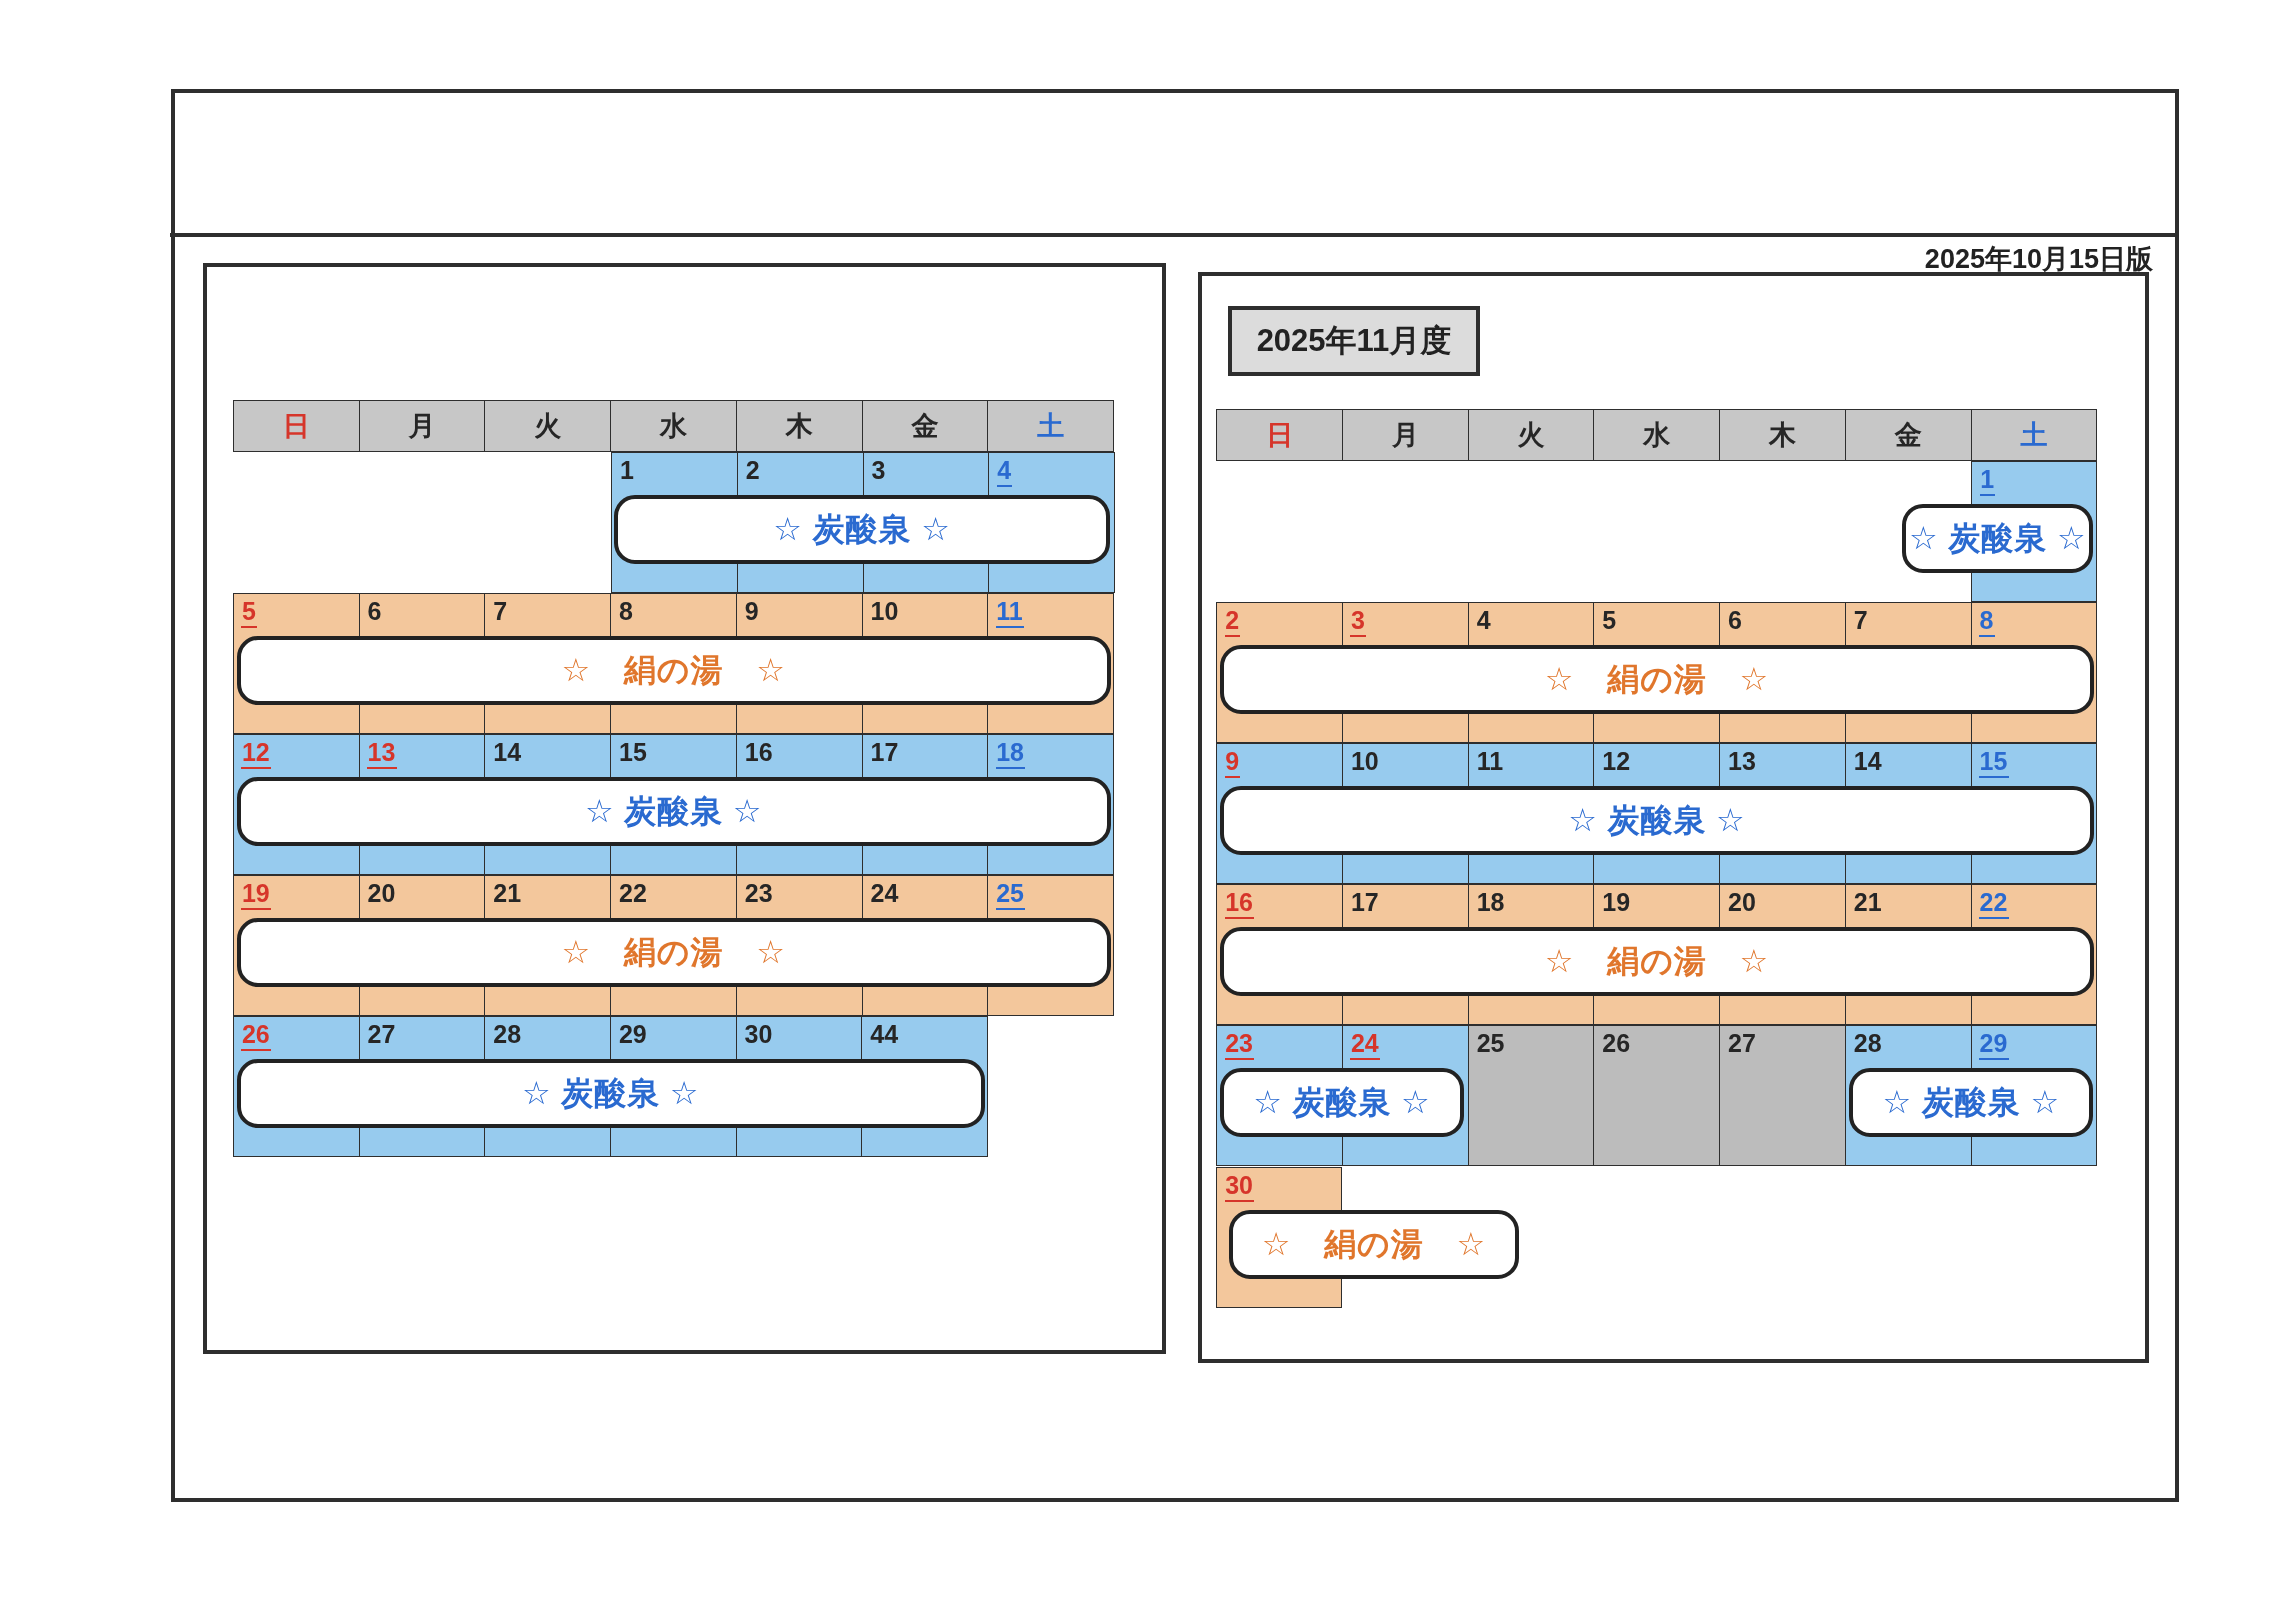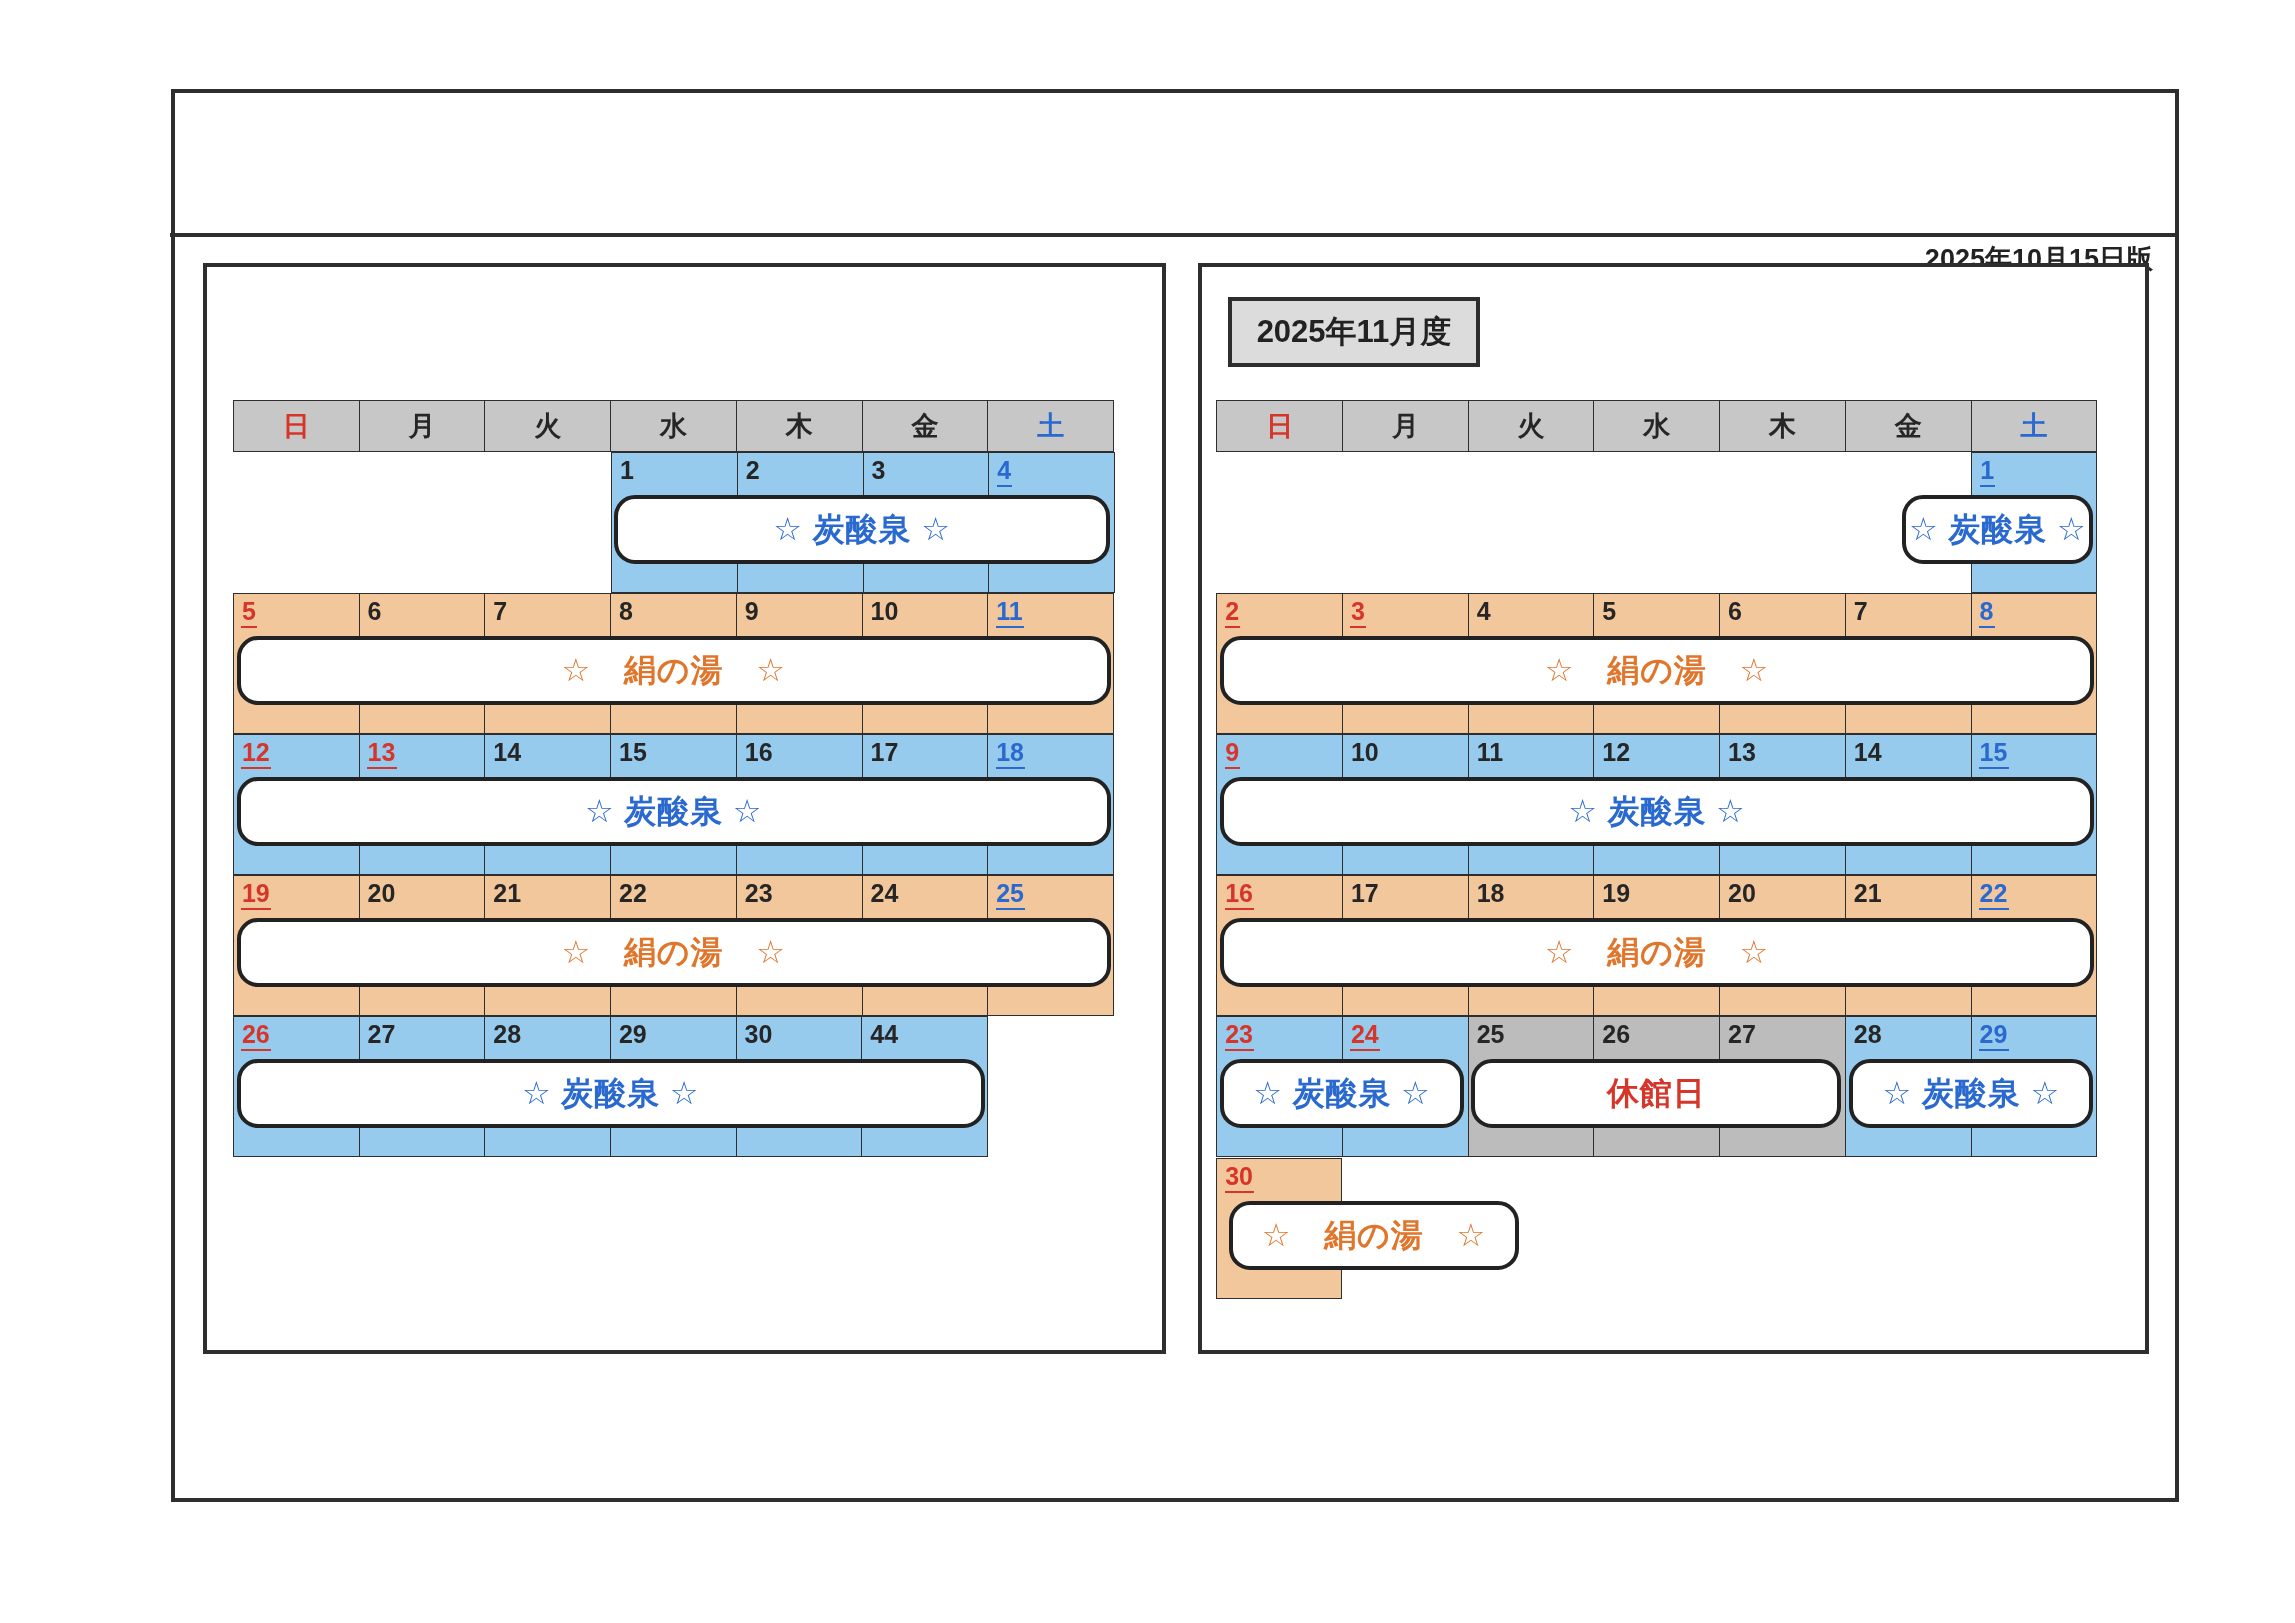--- a/index.html
+++ b/index.html
@@ -4,21 +4,21 @@
 <style>
   html,body{margin:0;padding:0;background:#ffffff;}
   body{width:2295px;height:1623px;position:relative;overflow:hidden;
        font-family:"Liberation Sans","DejaVu Sans",sans-serif;font-weight:bold;color:#262626;}
   .outer{position:absolute;left:171px;top:89px;width:2000px;height:1405px;border:4.6px solid #2e2e2e;background:#fff;}
   .doc-title{position:absolute;top:27px;left:0;width:100%;text-align:center;font-size:52px;letter-spacing:1.9px;color:#222;}
   .sep{position:absolute;top:140px;left:-4.6px;width:2009px;height:3.7px;background:#2e2e2e;}
   .version{position:absolute;top:148px;right:22px;font-size:27px;color:#222;}
   .panel{position:absolute;top:170px;height:1091px;border:4.2px solid #2e2e2e;background:#fff;box-sizing:border-box;}
   .panel.m0{left:28px;width:963px;}
-  .panel.m1{left:1023px;width:951px;}
+  .panel.m1{left:1023px;width:951px;margin-top:9px;}
   .mlabel{position:absolute;top:30px;width:252px;height:70px;background:#dcdcdc;border:4.2px solid #2e2e2e;
           box-sizing:border-box;display:flex;align-items:center;justify-content:center;font-size:31px;color:#222;}
   .cal{position:absolute;top:133px;width:881px;}
   .hdrrow{position:absolute;top:0;left:0;width:881px;height:52px;border:1.9px solid #2e2e2e;box-sizing:border-box;display:flex;}
   .hcell{flex:1;display:flex;align-items:center;justify-content:center;font-size:27px;border-left:1.9px solid #2e2e2e;}
   .hcell:first-child{border-left:none;}
   .band{position:absolute;left:0;width:881px;height:141px;}
   .region{position:absolute;top:0;height:141px;border:1.9px solid #2e2e2e;box-sizing:border-box;display:flex;}
   .cell{flex:1;position:relative;border-left:1.9px solid #2e2e2e;}
   .cell:first-child{border-left:none;}
@@ -285,21 +285,20 @@
                 <div class="dn" style="color: rgb(38, 38, 38);"><span>27</span></div>
               </div>
               <div class="cell" style="background: rgb(151, 203, 238);">
                 <div class="dn" style="color: rgb(38, 38, 38);"><span>28</span></div>
               </div>
               <div class="cell" style="background: rgb(151, 203, 238);">
                 <div class="dn u" style="color: rgb(42, 106, 208);"><span>29</span></div>
               </div>
             </div>
             <div class="wbox" style="left: 3.7px; width: 244px; color: rgb(42, 106, 208);">☆ 炭酸泉 ☆</div>
-            <div class="wbox" style="left: 255px; width: 370px; color: rgb(214, 53, 42);">休館日</div>
             <div class="wbox" style="left: 633px; width: 244px; color: rgb(42, 106, 208);">☆ 炭酸泉 ☆</div>
           </div>
           <div class="band" style="top: 758px;">
             <div class="region" style="left: 0px; width: 126px;">
               <div class="cell" style="background: rgb(243, 199, 156);">
                 <div class="dn u" style="color: rgb(214, 53, 42);"><span>30</span></div>
               </div>
             </div>
             <div class="wbox" style="left: 12.6px; width: 290px; color: rgb(224, 118, 44);">☆　絹の湯　☆</div>
           </div>

